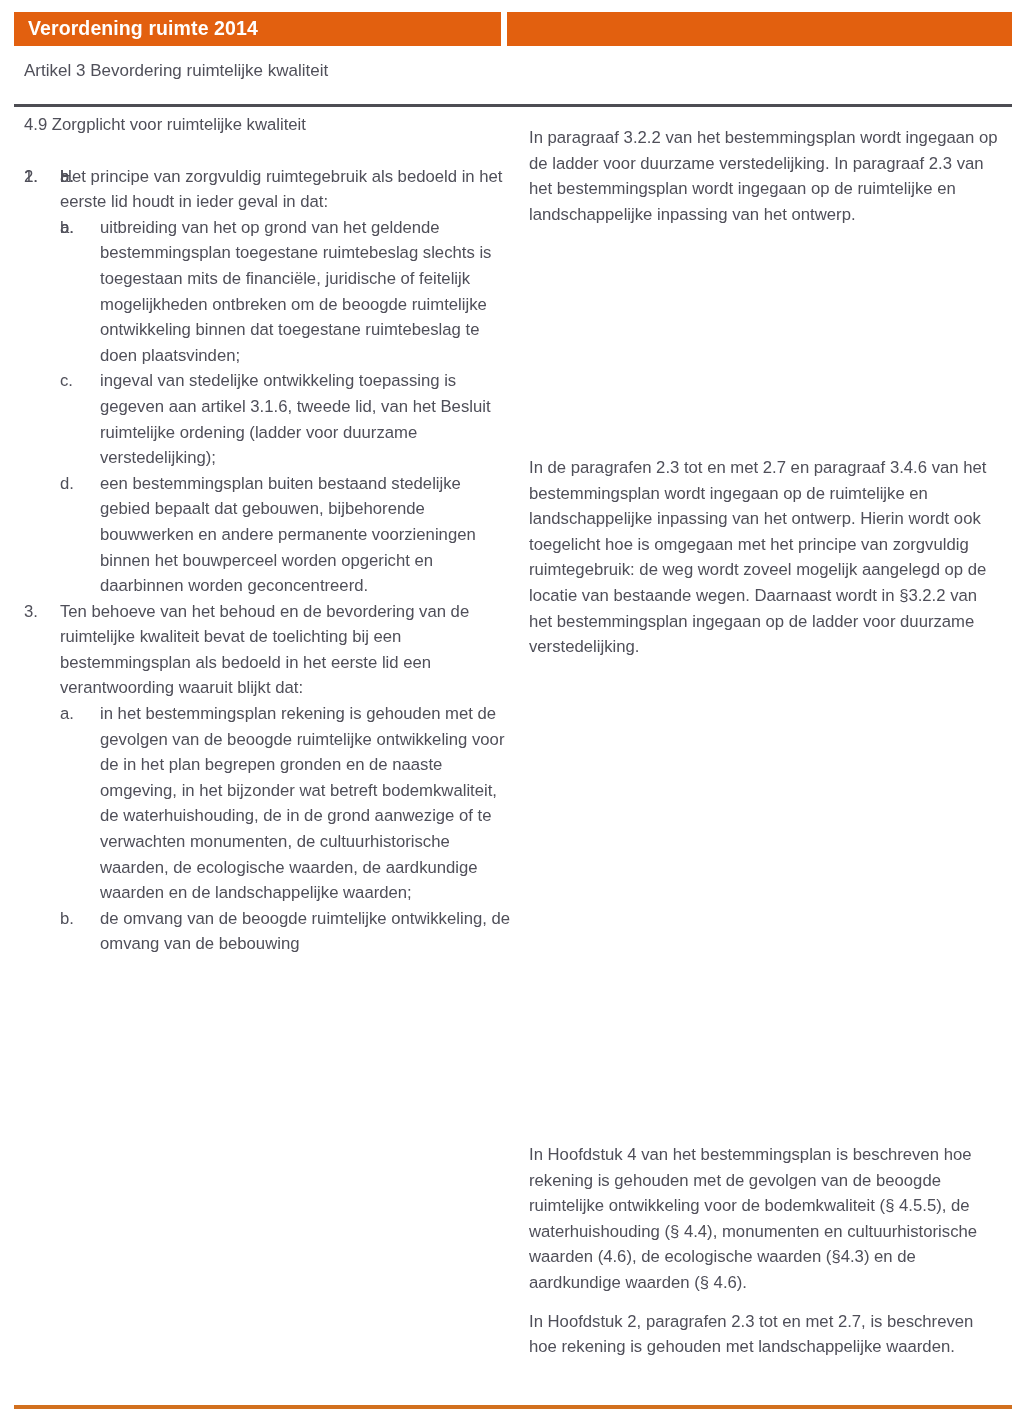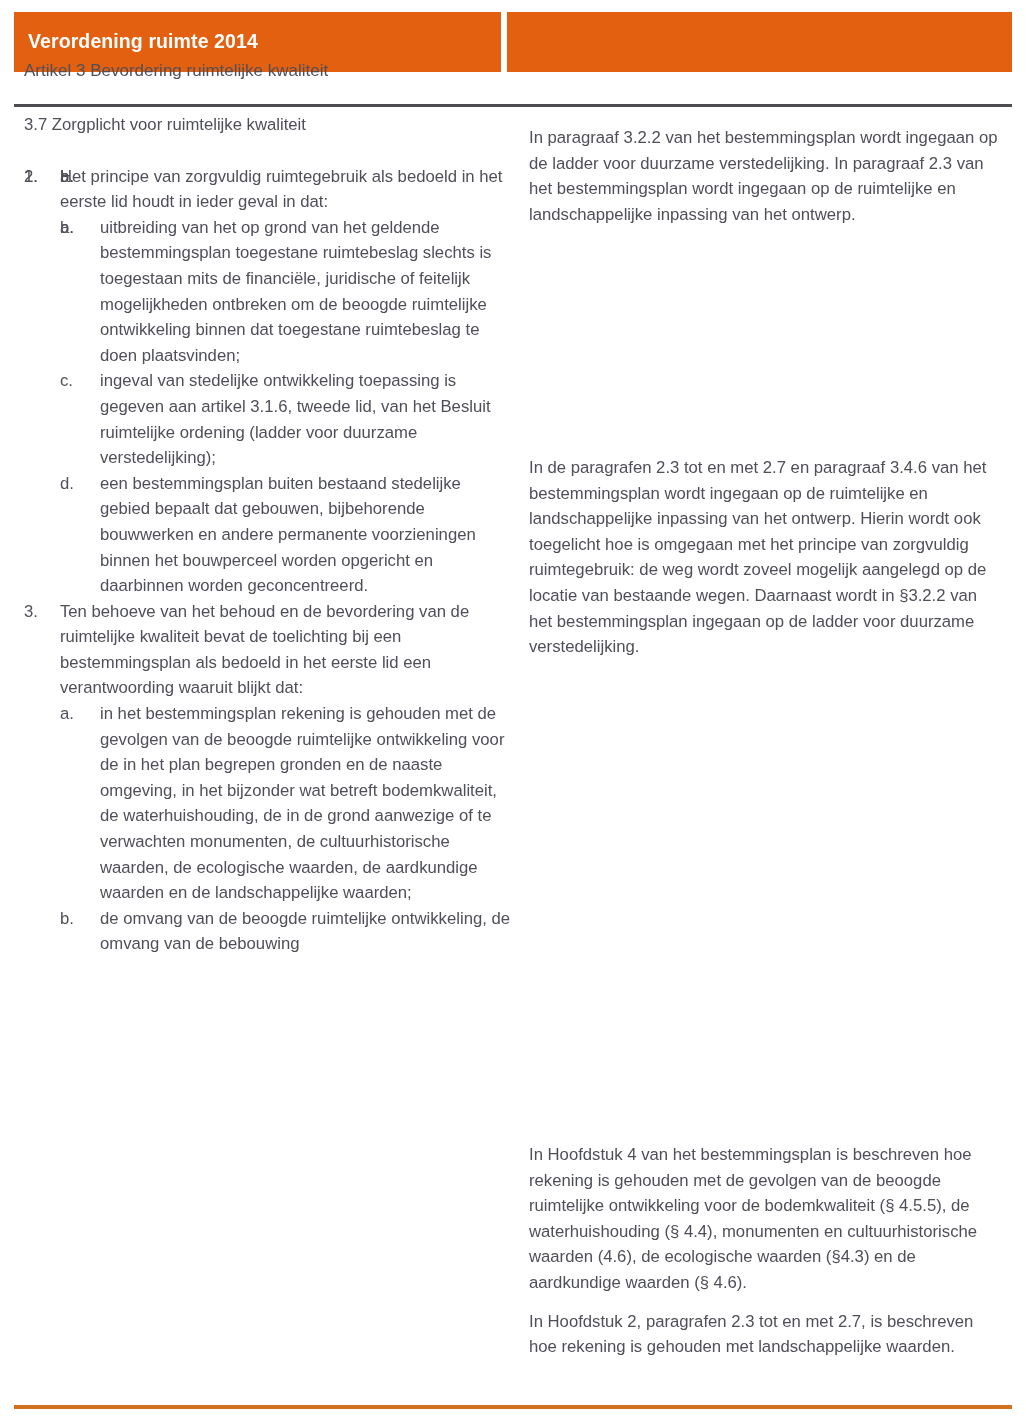--- a/index.html
+++ b/index.html
@@ -22,21 +22,21 @@
     height: 1422px;
     box-sizing: border-box;
   }
 
   
   .header-band {
     position: absolute;
     left: 14px;
     top: 12px;
     width: 998px;
-    height: 60px;
+    height: 34px;
     display: flex;
   }
   .header-cell-left {
     width: 487px;
     background: #e2600f;
     display: flex;
     align-items: center;
     box-sizing: border-box;
     padding-left: 14px;
   }
@@ -198,21 +198,21 @@
 
   <div class="article-row">
     <span class="article-title">Artikel 3 Bevordering ruimtelijke kwaliteit</span>
   </div>
 
   <div class="rule-top"></div>
 
   <div class="body-cols">
 
     <div class="col col-left">
-      <div class="heading-31">3.7 Zorgplicht voor ruimtelijke kwaliteit</div>
+      <div class="heading-31">4.9 Zorgplicht voor ruimtelijke kwaliteit</div>
 
       <ol class="lvl1">
 
         <li>
           <span class="marker txt">1.</span>
           <ol class="lvl2 sub-wrap">
             <li>
               <span class="marker txt">a.</span>
             </li>
             <li>

